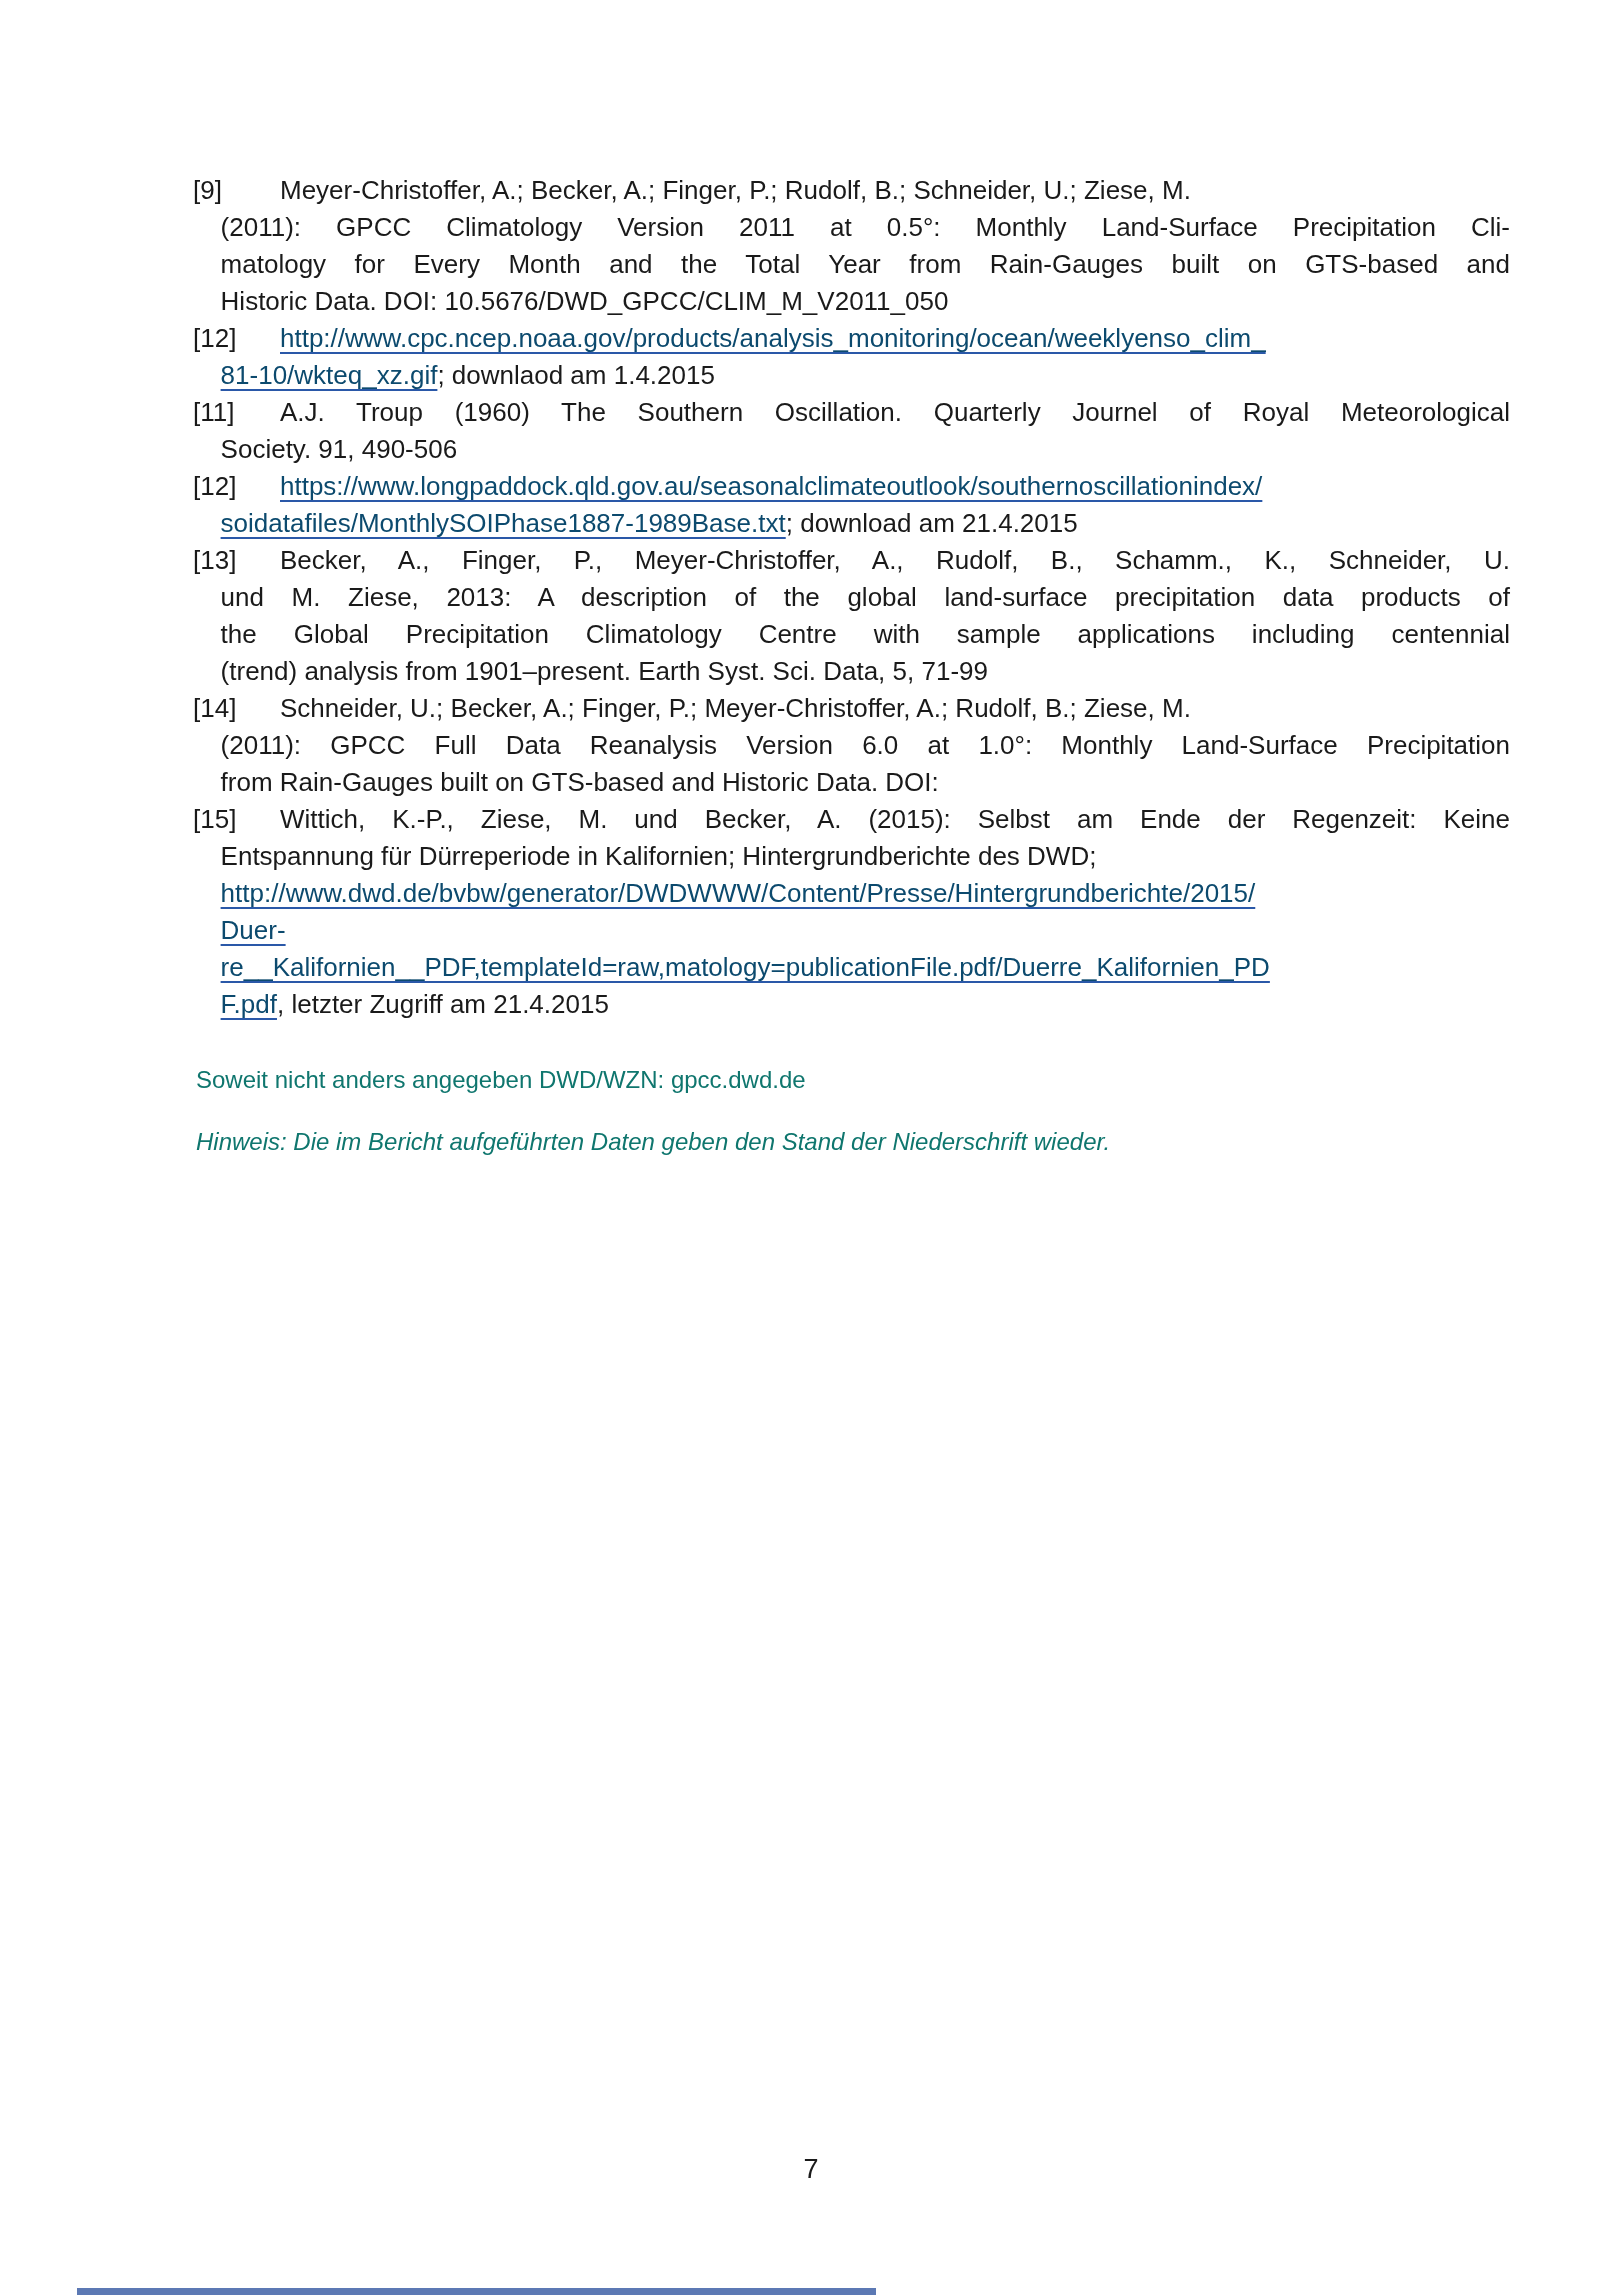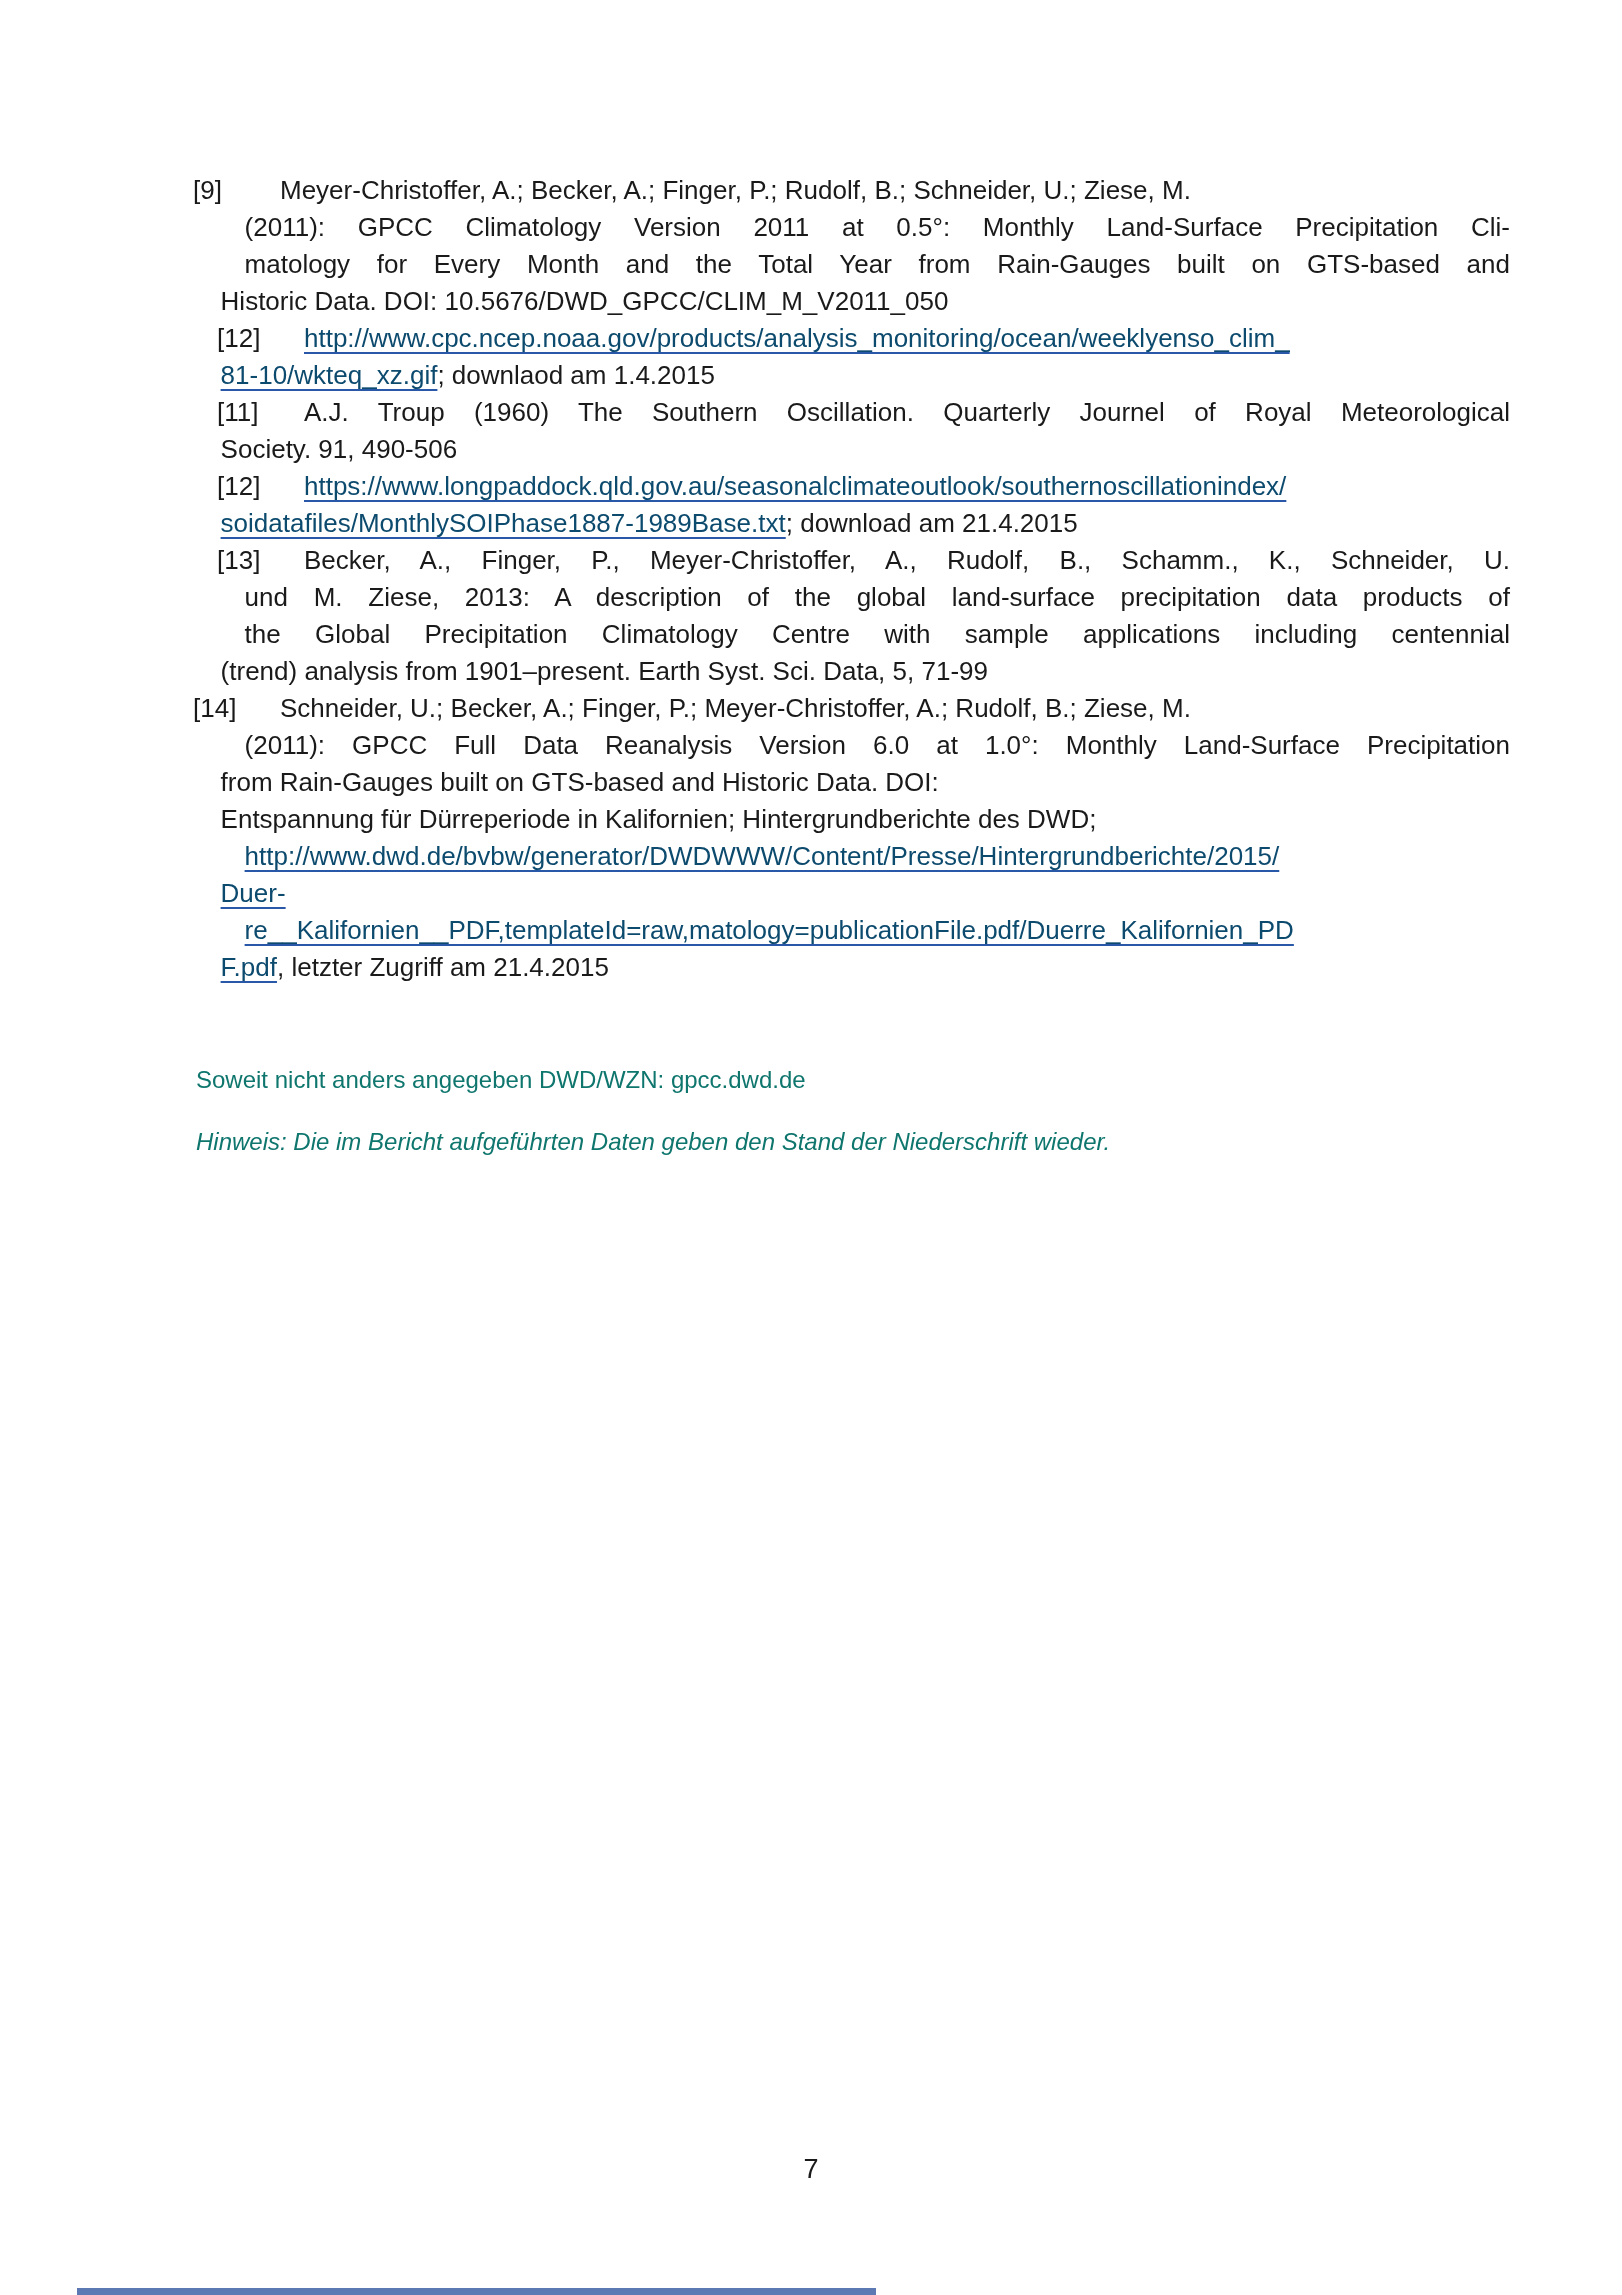--- a/index.html
+++ b/index.html
@@ -25,21 +25,20 @@
     min-height: 37px;
     line-height: 37px;
     padding-left: 27.6px;
     text-align: left;
     white-space: normal;
   }
   .ref-line.first { padding-left: 0; }
   .ref-line.just {
     text-align: justify;
     text-align-last: justify;
-    margin-left: 24px;
   }
   .marker {
     float: left;
     width: 87px;
   }
   a.link {
     color: #0c4a6e;
     text-decoration: underline;
     text-decoration-thickness: 2.4px;
     text-underline-offset: 4.9px;
@@ -102,20 +101,21 @@
         <div class="ref-line just"><span>und M. Ziese, 2013: A description of the global land-surface precipitation data products of</span></div>
         <div class="ref-line just"><span>the Global Precipitation Climatology Centre with sample applications including centennial</span></div>
         <div class="ref-line"><span>(trend) analysis from 1901–present. Earth Syst. Sci. Data, 5, 71-99</span></div>
       </div>
       <div class="ref-item">
         <div class="ref-line first"><span class="marker">[14]</span><span>Schneider, U.; Becker, A.; Finger, P.; Meyer-Christoffer, A.; Rudolf, B.; Ziese, M.</span></div>
         <div class="ref-line just"><span>(2011): GPCC Full Data Reanalysis Version 6.0 at 1.0°: Monthly Land-Surface Precipitation</span></div>
         <div class="ref-line"><span>from Rain-Gauges built on GTS-based and Historic Data. DOI:</span></div>
       </div>
       <div class="ref-item">
+        <div class="ref-line first just"><span class="marker">[15]</span><span>Wittich, K.-P., Ziese, M. und Becker, A. (2015): Selbst am Ende der Regenzeit: Keine</span></div>
         <div class="ref-line"><span>Entspannung für Dürreperiode in Kalifornien; Hintergrundberichte des DWD;</span></div>
         <div class="ref-line just"><a class="link" href="#">http://www.dwd.de/bvbw/generator/DWDWWW/Content/Presse/Hintergrundberichte/2015/</a></div>
         <div class="ref-line"><a class="link" href="#">Duer-</a></div>
         <div class="ref-line just"><a class="link" href="#">re__Kalifornien__PDF,templateId=raw,matology=publicationFile.pdf/Duerre_Kalifornien_PD</a></div>
         <div class="ref-line"><a class="link" href="#">F.pdf</a><span>, letzter Zugriff am 21.4.2015</span></div>
       </div>
     </div>
 
   <div class="note source">Soweit nicht anders angegeben DWD/WZN: gpcc.dwd.de</div>
 

